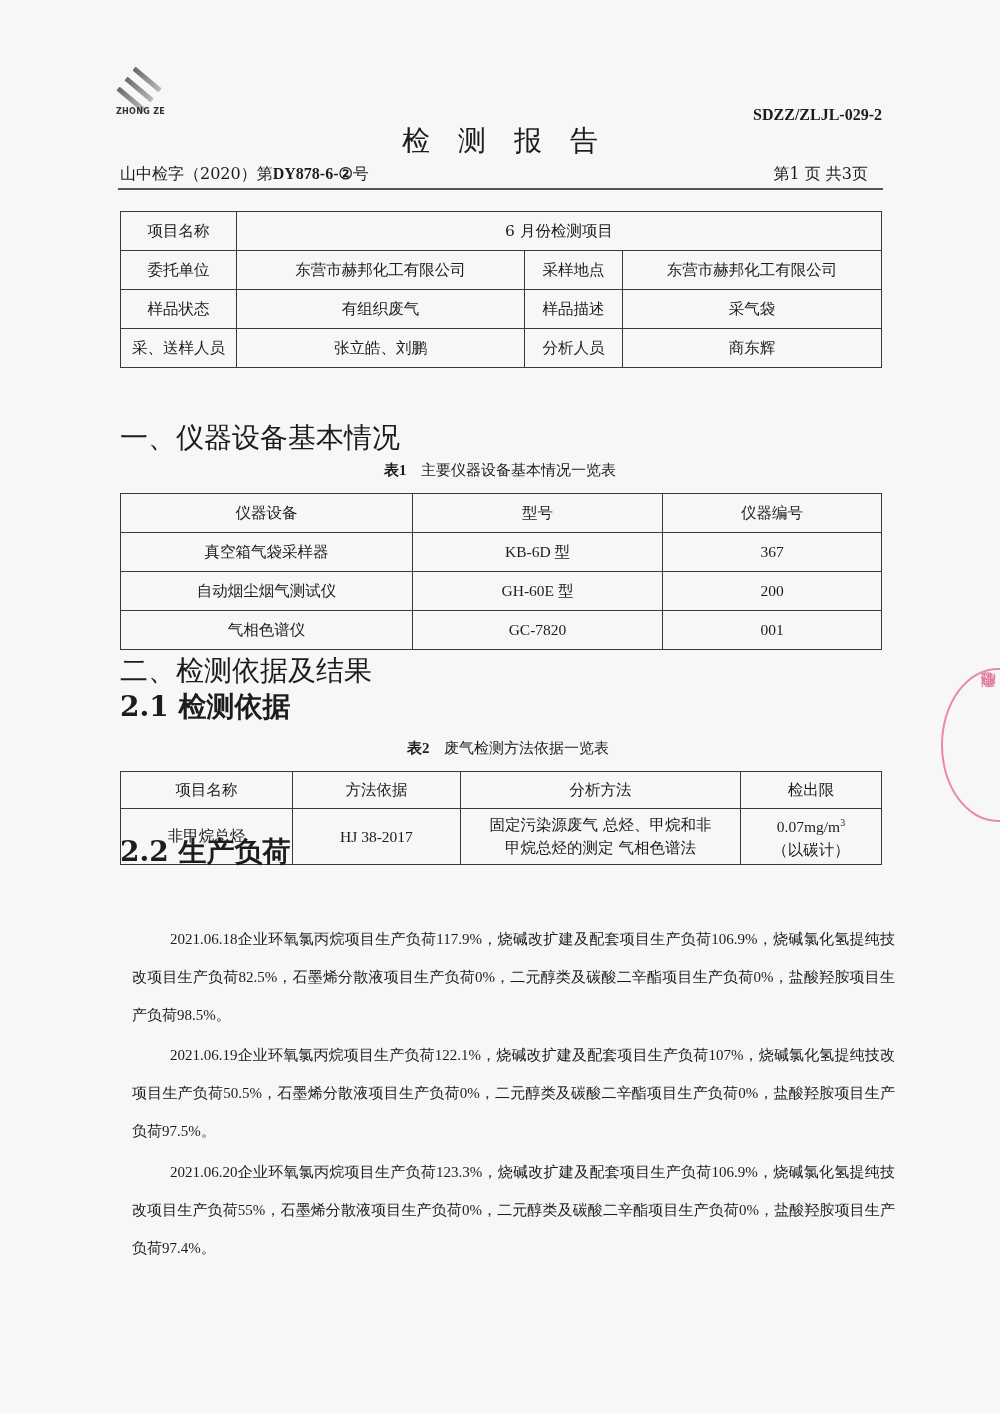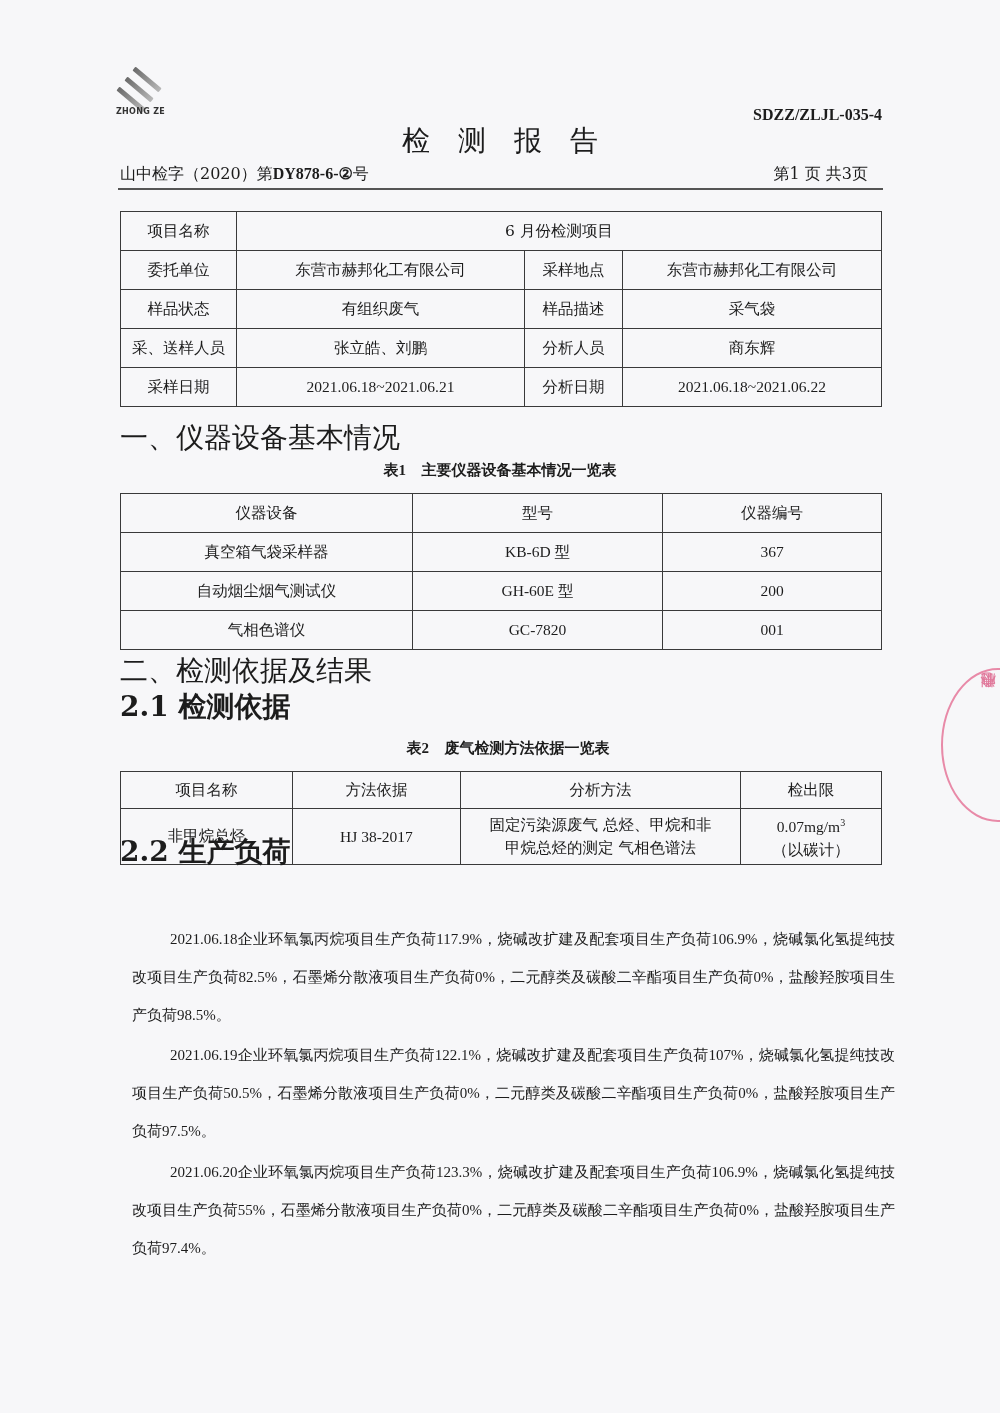--- a/index.html
+++ b/index.html
@@ -15,42 +15,42 @@
   .doc-title { left:0; width:1000px; top:122px; text-align:center; font-size:28px; letter-spacing:28px; text-indent:28px; font-family:"DejaVu Serif", serif; }
   .report-no { left:120px; top:164px; font-size:16px; }
   .report-no b { font-family:"Liberation Serif", serif; }
   .page-no { right:132px; top:164px; font-size:16px; }
   .rule { left:118px; width:765px; top:188px; height:2px; background:#555; }
   table { border-collapse:collapse; position:absolute; }
   td, th { border:1.3px solid #3a3a3a; text-align:center; font-weight:normal; font-size:15.5px; padding:0; }
   .t-info { left:120px; top:211px; width:762px; }
   .t-info td { height:38px; }
   .section { left:120px; font-size:28px; }
-  .caption { left:0; width:1000px; text-align:center; font-size:15px;font-weight:bold; }
+  .caption { left:0; width:1000px; text-align:center; font-size:15px; }
   .caption b { font-family:"Liberation Serif", serif; }
   .t1 { left:120px; top:493px; width:762px; }
   .t1 td { height:38px; }
   .t2 { left:120px; top:771px; width:762px; }
   .t2 td { height:36px; }
   .t2 .r2 td { height:55px; line-height:23px; }
   .para { left:132px; width:763px; font-size:15px; line-height:38px; text-indent:38px; text-align:justify;font-family:Liberation Serif, serif; }
   .stamp { right:-55px; top:668px; width:110px; height:150px; border:2px solid #e88aa8; border-radius:50%; }
   .stamp-text { right:2px; top:700px; writing-mode:vertical-rl; color:#e07a9c; font-size:15px; transform:rotate(180deg); }
   .num { font-family:"Liberation Serif", serif; }
 </style>
 </head>
 <body>
 
 <div class="abs logo">
   <div class="bar" style="left:22px;top:4px;"></div>
   <div class="bar" style="left:14px;top:14px;"></div>
   <div class="bar" style="left:6px;top:24px;"></div>
 </div>
 <div class="logo-text">ZHONG ZE</div>
-<div class="abs doc-code">SDZZ/ZLJL-035-4</div>
+<div class="abs doc-code">SDZZ/ZLJL-029-2</div>
 <div class="abs doc-title">检测报告</div>
 <div class="abs report-no">
   <span>山中检字（2020）第</span><b>DY878-6-②</b><span>号</span>
 </div>
 <div class="abs page-no">第1 页  共3页</div>
 <div class="abs rule"></div>
 
 <table class="t-info">
   <colgroup>
       <col style="width:116px">
@@ -73,26 +73,20 @@
     <td>样品状态</td>
     <td>有组织废气</td>
     <td>样品描述</td>
     <td>采气袋</td>
   </tr>
   <tr>
     <td>采、送样人员</td>
     <td>张立皓、刘鹏</td>
     <td>分析人员</td>
     <td>商东辉</td>
-  </tr>
-  <tr>
-    <td>采样日期</td>
-    <td class="num">2021.06.18~2021.06.21</td>
-    <td>分析日期</td>
-    <td class="num">2021.06.18~2021.06.22</td>
   </tr>
 </tbody>
   </table>
 
 <div class="abs section" style="top:419px;">一、仪器设备基本情况</div>
 <div class="abs caption" style="top:461px;">
   <b>表1</b>&nbsp;&nbsp;&nbsp;<span>主要仪器设备基本情况一览表</span>
 </div>
 <table class="t1">
   <colgroup>

